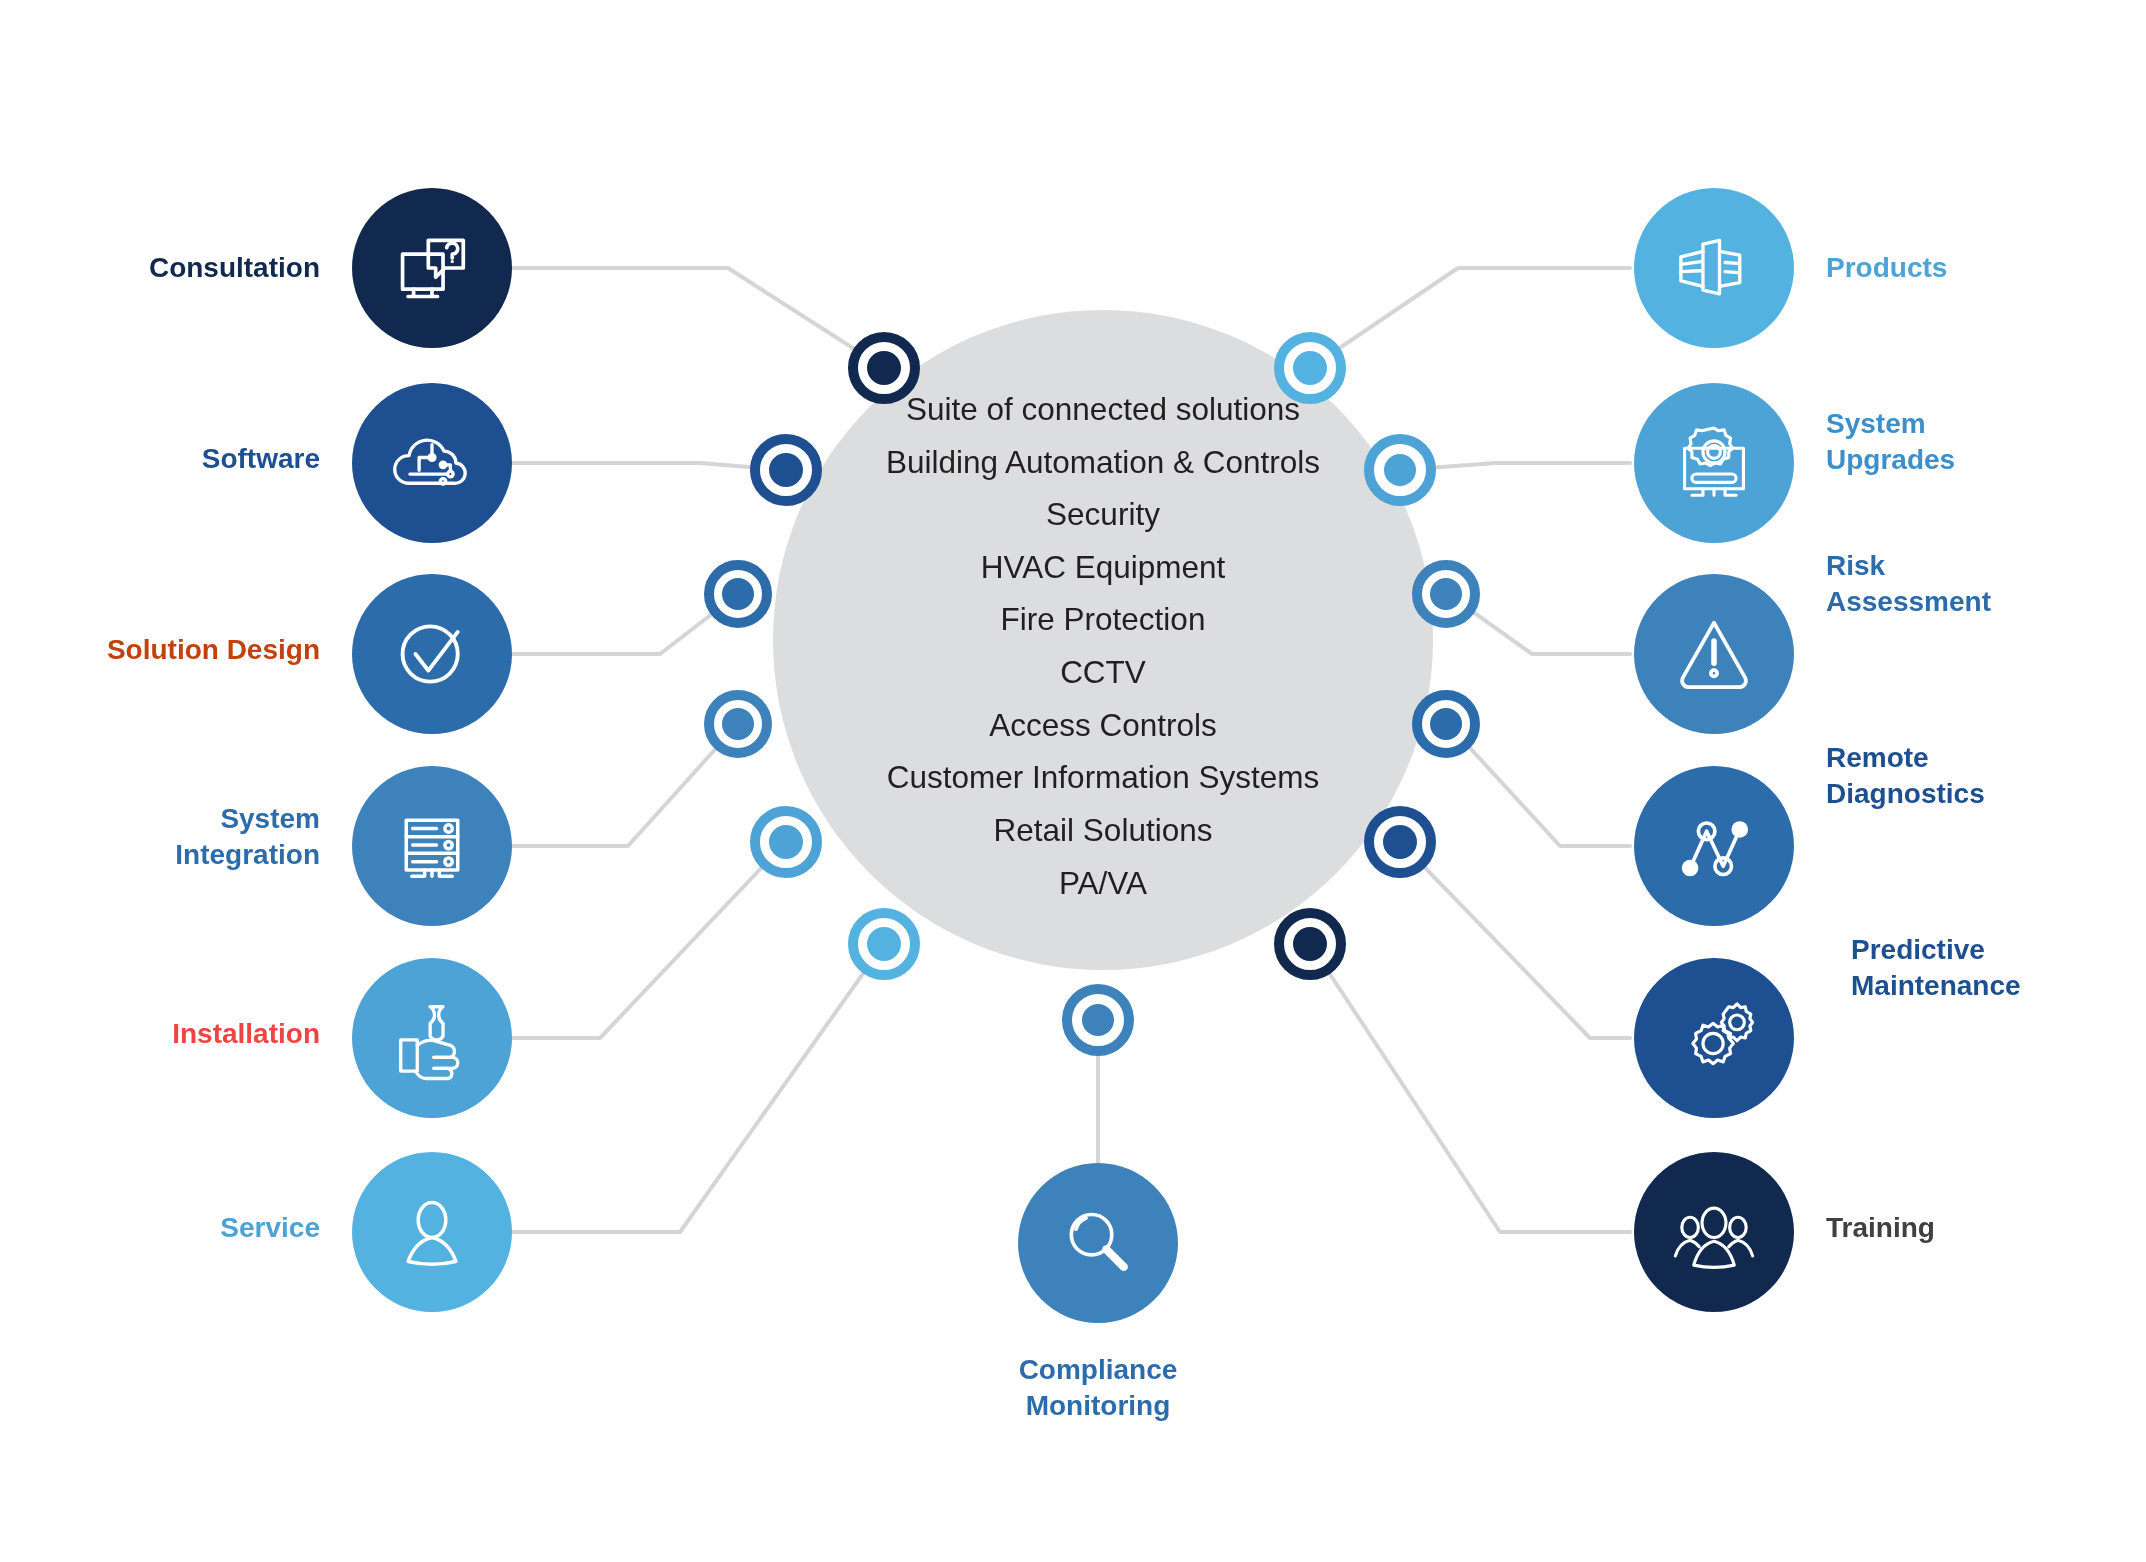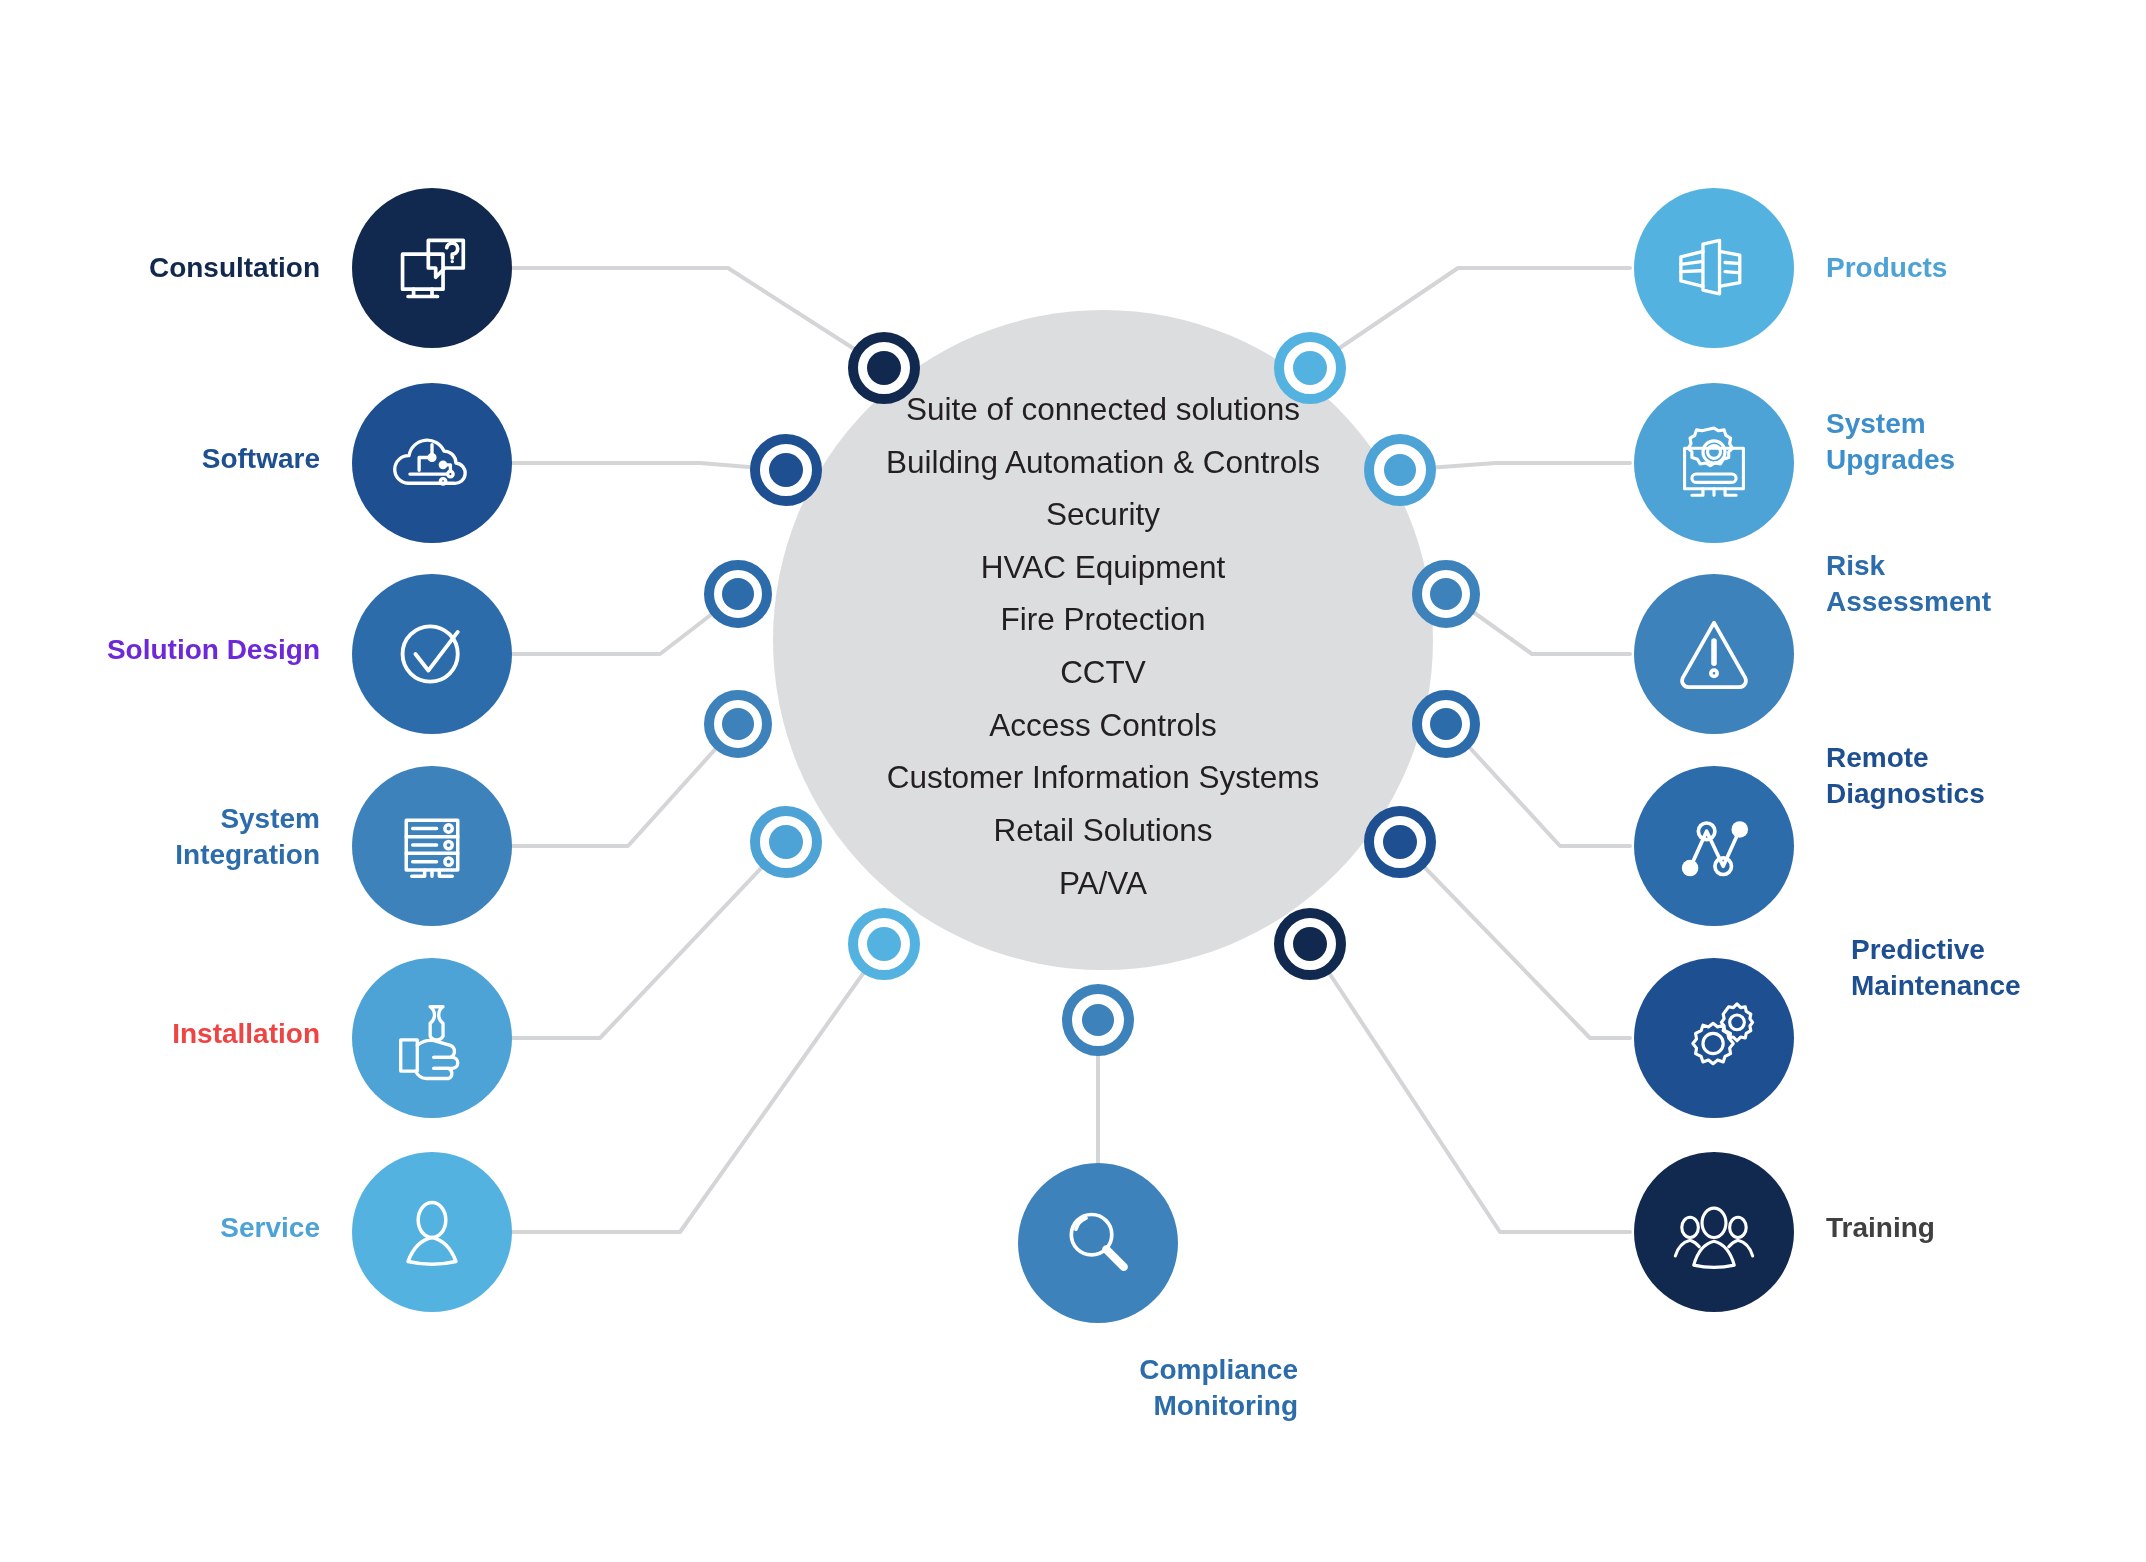--- a/index.html
+++ b/index.html
@@ -43,21 +43,21 @@
   .label{
     position:absolute;
     font-weight:bold;
     font-size:28px;
     line-height:1.28;
     font-family:"Liberation Sans", sans-serif;
     white-space:pre-line;
   }
   .label.right{text-align:left;}
   .label.left{text-align:right;}
-  .label.center{text-align:right;}
+  .label.center{text-align:center;}
 
   
   .dot{position:absolute;border-radius:50%;background:#ffffff;
        display:flex;align-items:center;justify-content:center;
        box-sizing:border-box;}
   .dot i{display:block;border-radius:50%;}
 </style>
 </head>
 <body>
 
@@ -138,21 +138,21 @@
   <div class="label left" id="l-software" style="left:60px;top:441px;width:260px;color:#1d4f91;">Software</div>
 
   <div class="node" id="n-solution-design" style="left: 352px; top: 574px; background: rgb(44, 108, 171);">
     <svg viewBox="0 0 100 100">
       <g fill="none" stroke="#ffffff" stroke-width="4.2" stroke-linejoin="round" stroke-linecap="round">
         <circle cx="48" cy="50" r="30"></circle>
         <path d="M32,50 L46,68 L78,26"></path>
       </g>
     </svg>
   </div>
-  <div class="label left" id="l-solution-design" style="left:20px;top:632px;width:300px;color:#6d28d9;">Solution Design</div>
+  <div class="label left" id="l-solution-design" style="left:20px;top:632px;width:300px;color:#c2410c;">Solution Design</div>
 
   <div class="node" id="n-system-integration" style="left: 352px; top: 766px; background: rgb(61, 130, 187);">
     <svg viewBox="0 0 100 100">
       <g fill="none" stroke="#ffffff" stroke-width="3.8" stroke-linejoin="round" stroke-linecap="round">
         <rect x="22" y="22" width="56" height="54"></rect>
         <path d="M22,40 h56 M22,58 h56"></path>
         <path d="M29,31 h26 M29,49 h26 M29,67 h26"></path>
         <circle cx="68" cy="31" r="4"></circle>
         <circle cx="68" cy="49" r="4"></circle>
         <circle cx="68" cy="67" r="4"></circle>

